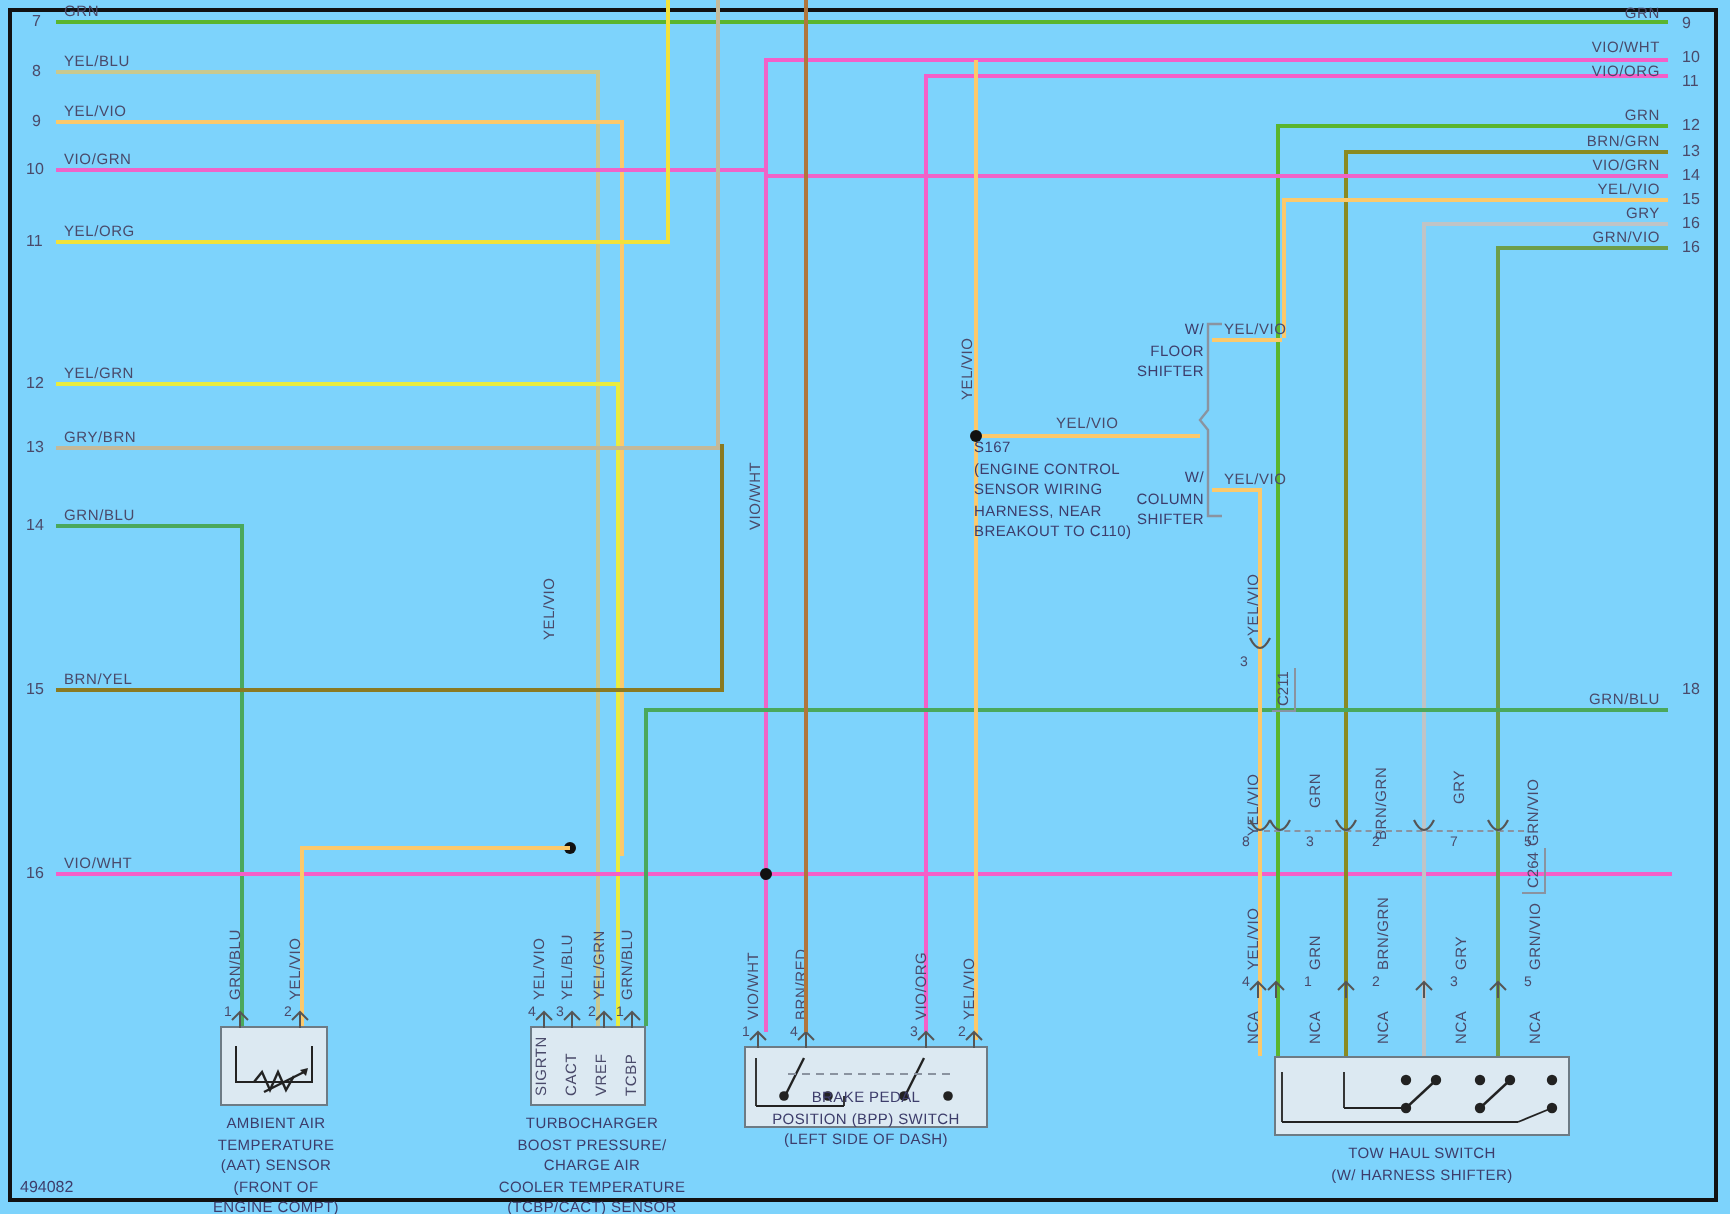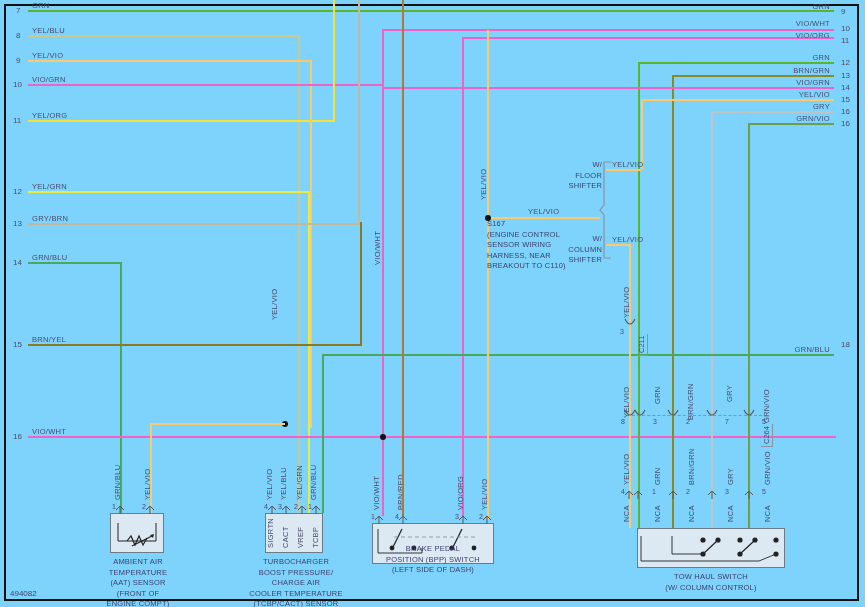--- a/index.html
+++ b/index.html
@@ -341,16 +341,16 @@
   <div class="vlbl" style="left:653px;top:485px">GRN</div>
   <div class="vlbl" style="left:687px;top:485px">BRN/GRN</div>
   <div class="vlbl" style="left:726px;top:485px">GRY</div>
   <div class="vlbl" style="left:763px;top:485px">GRN/VIO</div>
   <div class="vlbl" style="left:622px;top:522px">NCA</div>
   <div class="vlbl" style="left:653px;top:522px">NCA</div>
   <div class="vlbl" style="left:687px;top:522px">NCA</div>
   <div class="vlbl" style="left:726px;top:522px">NCA</div>
   <div class="vlbl" style="left:763px;top:522px">NCA</div>
   <div class="cap" style="left:636px;top:572px;width:150px">TOW HAUL SWITCH
-(W/ COLUMN CONTROL)</div>
+(W/ HARNESS SHIFTER)</div>
 
   <div id="idnum">494082</div>
 </div>
 
 </body></html>

